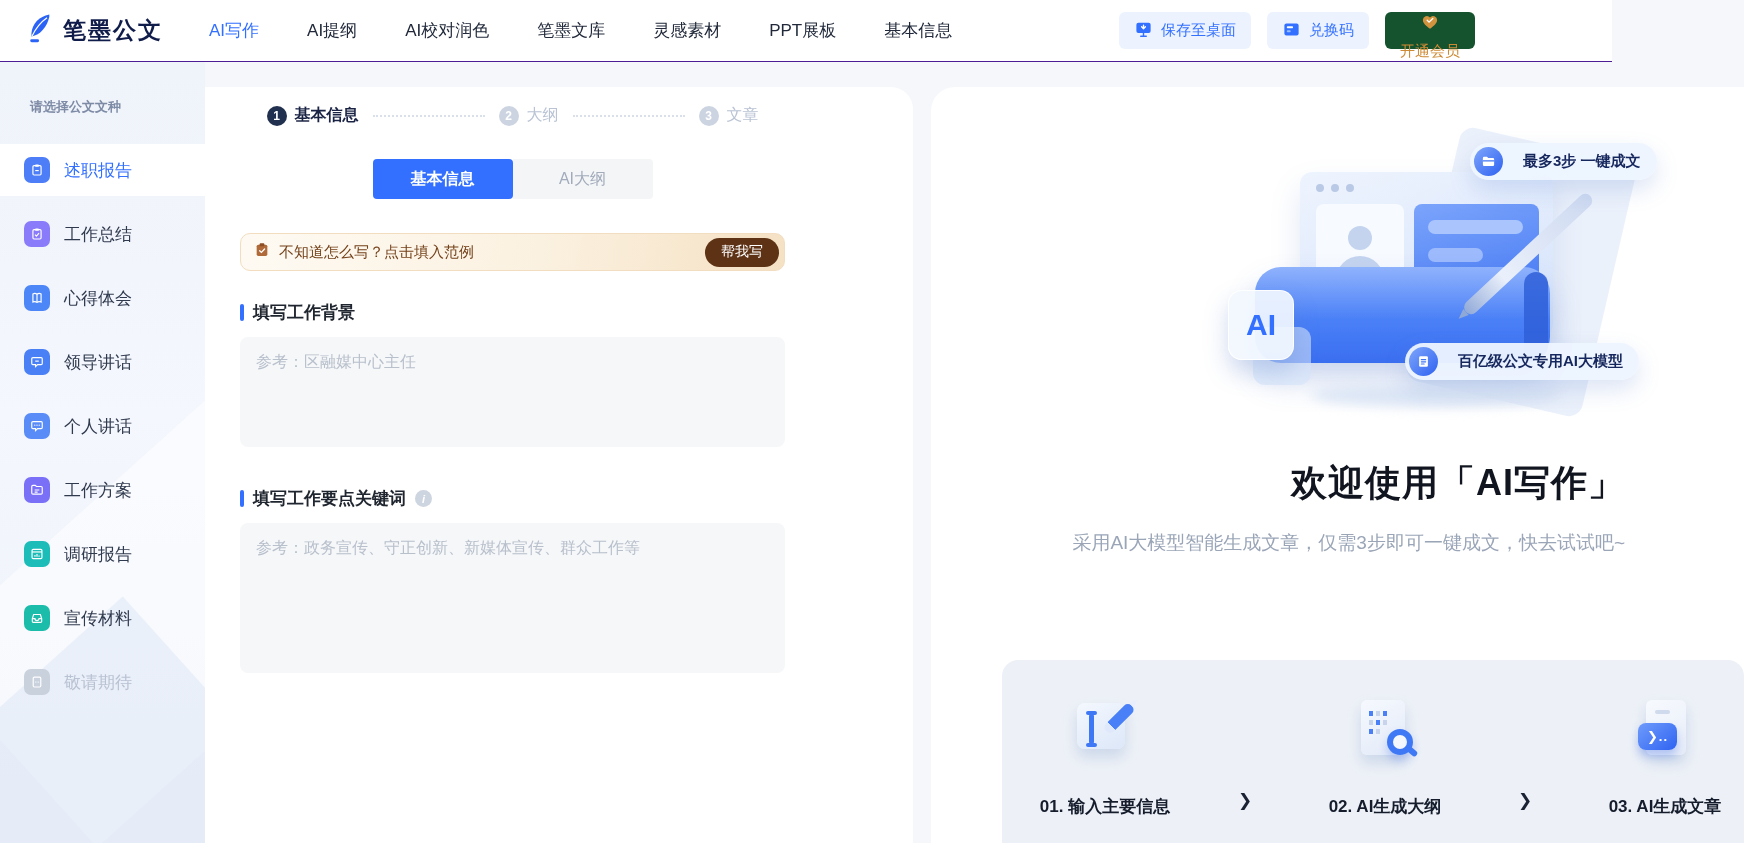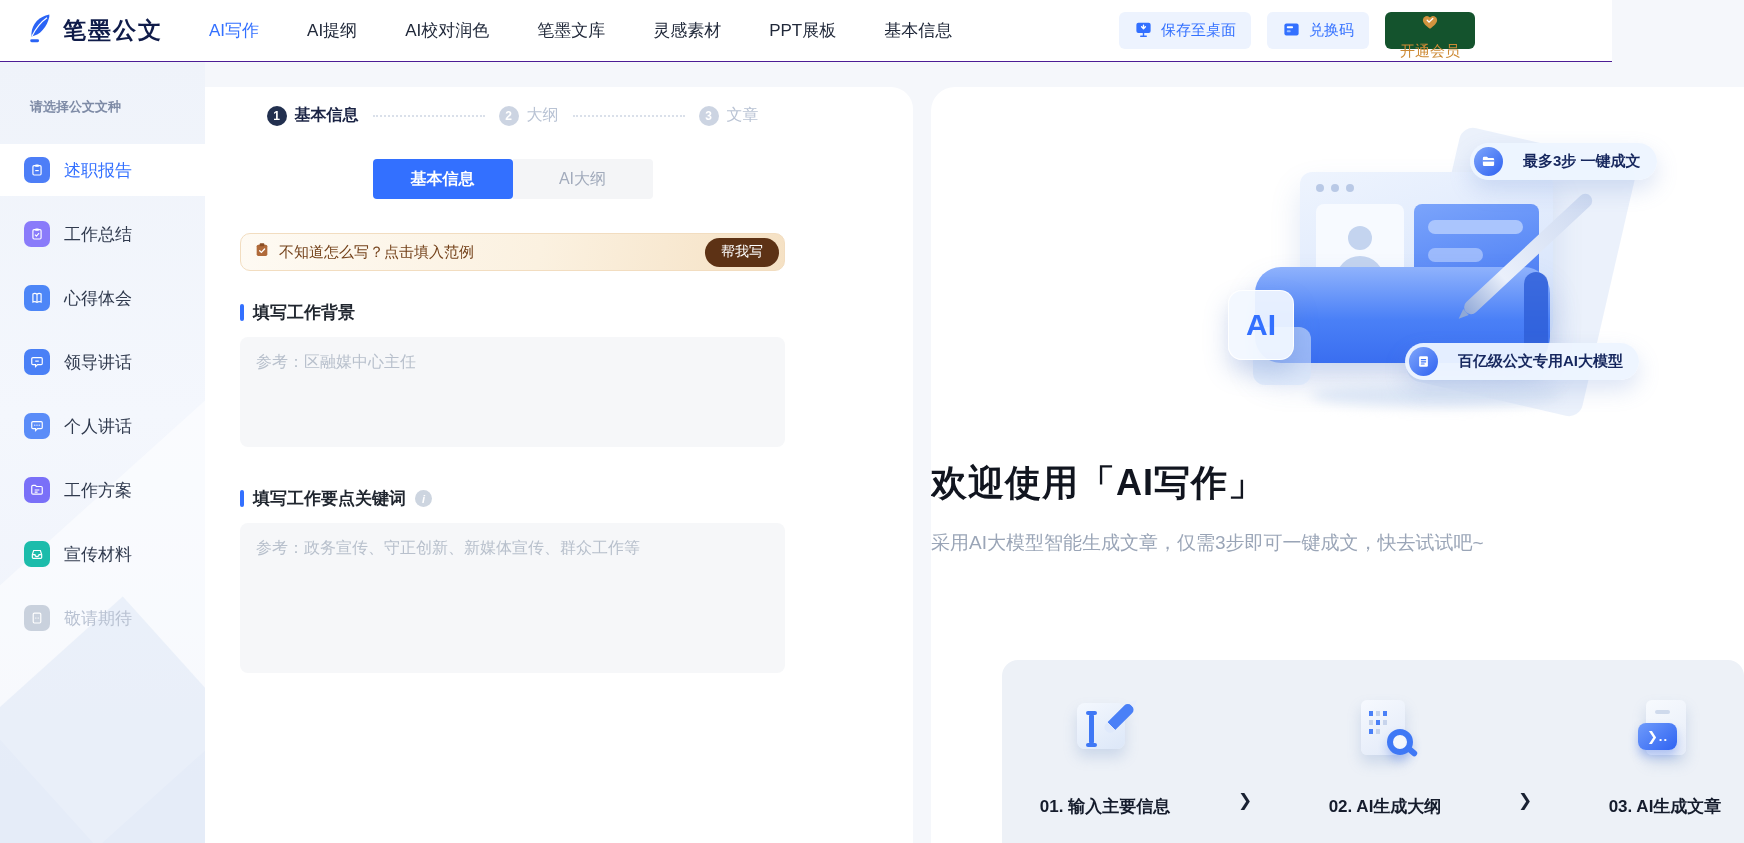--- a/index.html
+++ b/index.html
@@ -116,21 +116,21 @@
     padding:0 16px 0 4px; z-index:8; }
   .badge-pill .pill-icon { width:29px; height:29px; border-radius:50%;
     background:linear-gradient(135deg,#7fa6fb,#2e62f1); display:flex; align-items:center; justify-content:center; }
   .badge-label { font-size:15px; font-weight:bold; color:#16275e; white-space:nowrap; }
   #badge0 { left:206px; top:116px; }
   #badge1 { left:539px; top:56px; }
   #badge2 { left:474px; top:256px; }
   .illus-shadow { position:absolute; left:380px; top:296px; width:250px; height:24px; border-radius:50%;
     background:rgba(216,227,244,.9); filter:blur(6px); }
 
-  .panel-title-wrap { width:694px; text-align:left; margin-top:32px; }
+  .panel-title-wrap { width:694px; text-align:right; margin-top:32px; }
   .panel-title { font-size:36px; font-weight:bold; color:#11151f; letter-spacing:1px; }
   .panel-subtitle { margin-top:22px; font-size:19px; color:#9aa5b7; }
 
   .flow-card { position:absolute; left:71px; top:573px; width:742px; height:270px;
     background:#edf1f7; border-radius:16px; }
   .flow-step { position:absolute; width:200px; text-align:center; }
   #fs0 { left:3px; top:37px; } #fs1 { left:283px; top:37px; } #fs2 { left:563px; top:37px; }
   .flow-label { margin-top:34px; font-size:17px; font-weight:bold; color:#151c2c; white-space:nowrap; }
   .flow-chevron { position:absolute; top:130px; font-size:17px; font-weight:bold; color:#1a2233; }
   #fc0 { left:236px; } #fc1 { left:516px; }
@@ -285,20 +285,30 @@
     <div class="side-item">
       <span class="side-icon" style="background:#7a70f8">
         <svg width="14" height="14" viewBox="0 0 24 24" fill="none" stroke="#fff" stroke-width="2">
           <path d="M3 6a2 2 0 0 1 2-2h4l2 2h8a2 2 0 0 1 2 2v9a2 2 0 0 1-2 2H5a2 2 0 0 1-2-2z"></path>
             <path d="M8 12h8M8 15.5h5"></path>
         </svg>
       </span>
       <span>工作方案</span>
     </div>
 
+    <div class="side-item">
+      <span class="side-icon" style="background:#1cbcb8">
+        <svg width="14" height="14" viewBox="0 0 24 24" fill="none" stroke="#fff" stroke-width="2">
+          <rect x="3.5" y="4" width="17" height="16" rx="2"></rect>
+            <path d="M3.5 8.5h17"></path>
+            <path d="M8.5 16.5v-3M12 16.5v-4.5M15.5 16.5v-2"></path>
+        </svg>
+      </span>
+      <span>调研报告</span>
+    </div>
 
     <div class="side-item">
       <span class="side-icon" style="background:#1cbcab">
         <svg width="14" height="14" viewBox="0 0 24 24" fill="none" stroke="#fff" stroke-width="2">
           <path d="M4 13l2.2-7h11.6L20 13v5a1.5 1.5 0 0 1-1.5 1.5h-13A1.5 1.5 0 0 1 4 18z"></path>
             <path d="M4 13h4.5a3.5 3.5 0 0 0 7 0H20"></path>
         </svg>
       </span>
       <span>宣传材料</span>
     </div>

